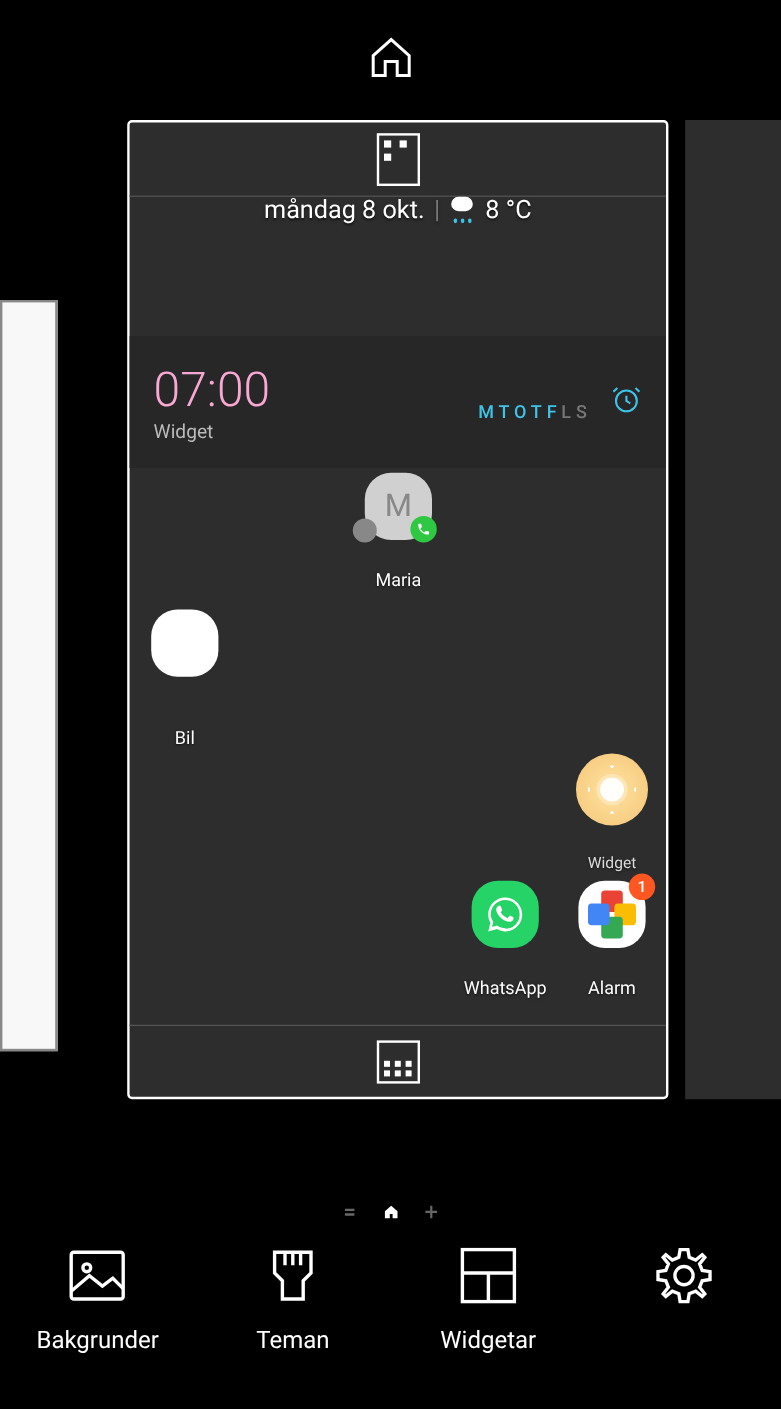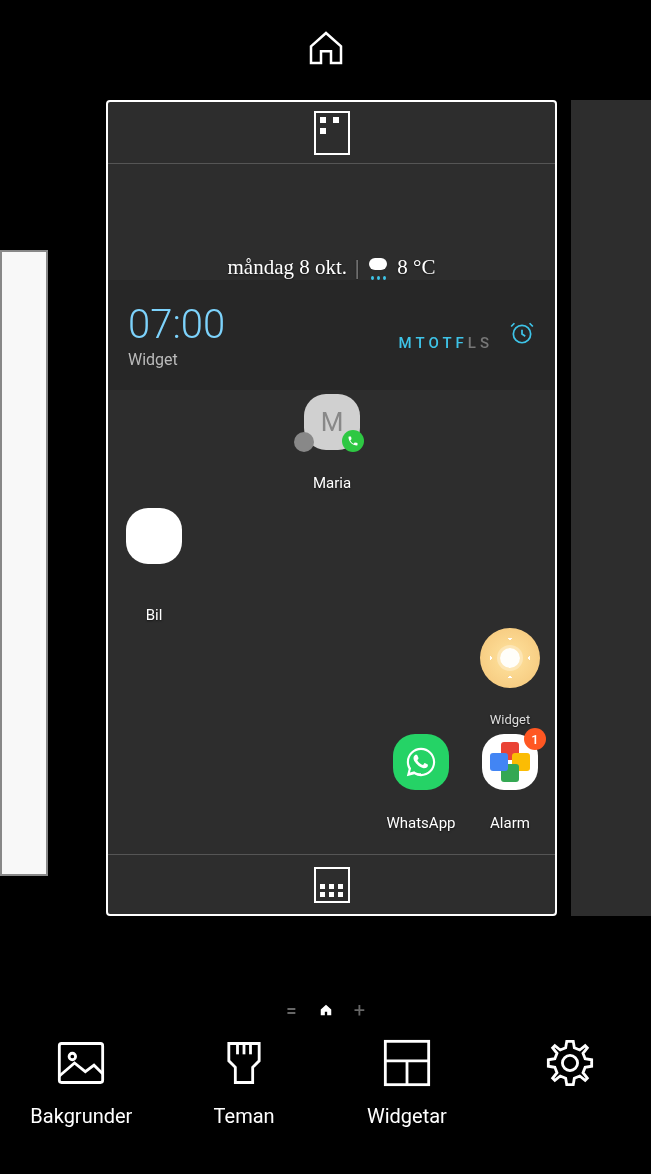--- a/index.html
+++ b/index.html
@@ -83,26 +83,25 @@
     .building-icon span {
       width: 6px; height: 6px; background: #fff;
     }
     .building-icon span:nth-child(5), .building-icon span:nth-child(6) { background: transparent; }
     .building-icon span:nth-child(4) { background: transparent; }
     
     
     .date-weather {
       height: 116px;
       display: flex;
-      align-items: flex-end;
+      align-items: flex-start;
       justify-content: center;
       font-size: 21px;
       gap: 8px;
       text-shadow: 0 1px 2px rgba(0,0,0,0.6);
-      font-family: Liberation Serif, serif;
     }
     .weather-icon {
       width: 22px; height: 22px;
       position: relative;
     }
     .weather-icon .cloud {
       width: 18px; height: 12px;
       background: #fff;
       border-radius: 8px;
       position: absolute;
@@ -120,21 +119,21 @@
     
     .alarm-widget {
       background: #272727;
       padding: 14px 20px 14px 20px;
       display: flex;
       align-items: center;
       justify-content: space-between;
       height: 110px;
     }
     .alarm-left { display: flex; flex-direction: column; }
-    .alarm-time { font-size: 40px; font-weight: 300; color: #7dd3fc; }
+    .alarm-time { font-size: 40px; font-weight: 300; color: #f9a8d4; }
     .alarm-label { font-size: 16px; color: #bbb; margin-top: 2px; }
     .alarm-right { display: flex; align-items: center; gap: 16px; }
     .week-days { font-size: 15px; letter-spacing: 4px; font-weight: 500; margin-top: 16px; }
     .day-active { color: #3ec4e8; }
     .day-inactive { color: #777; }
     .clock-icon svg { width: 26px; height: 26px; }
     
     
     .grid-area {
       flex: 1;

